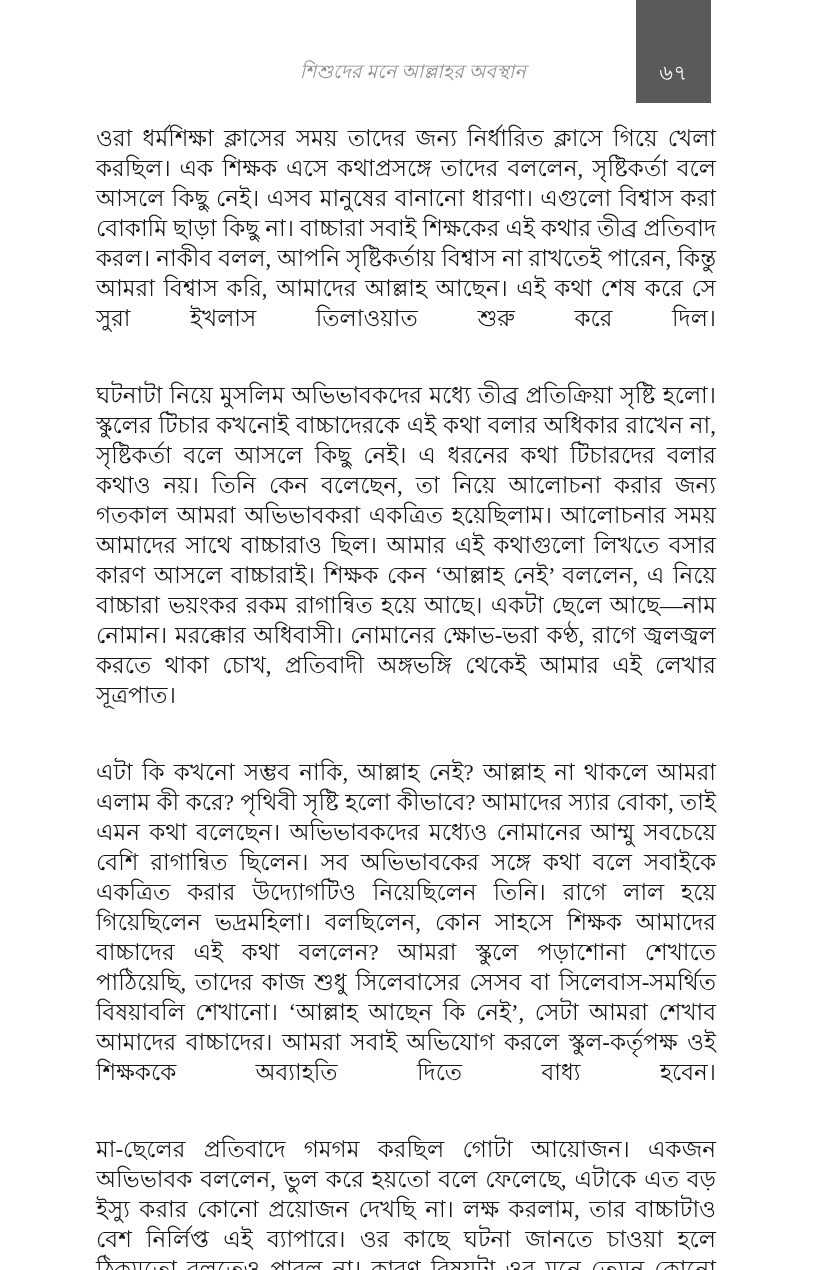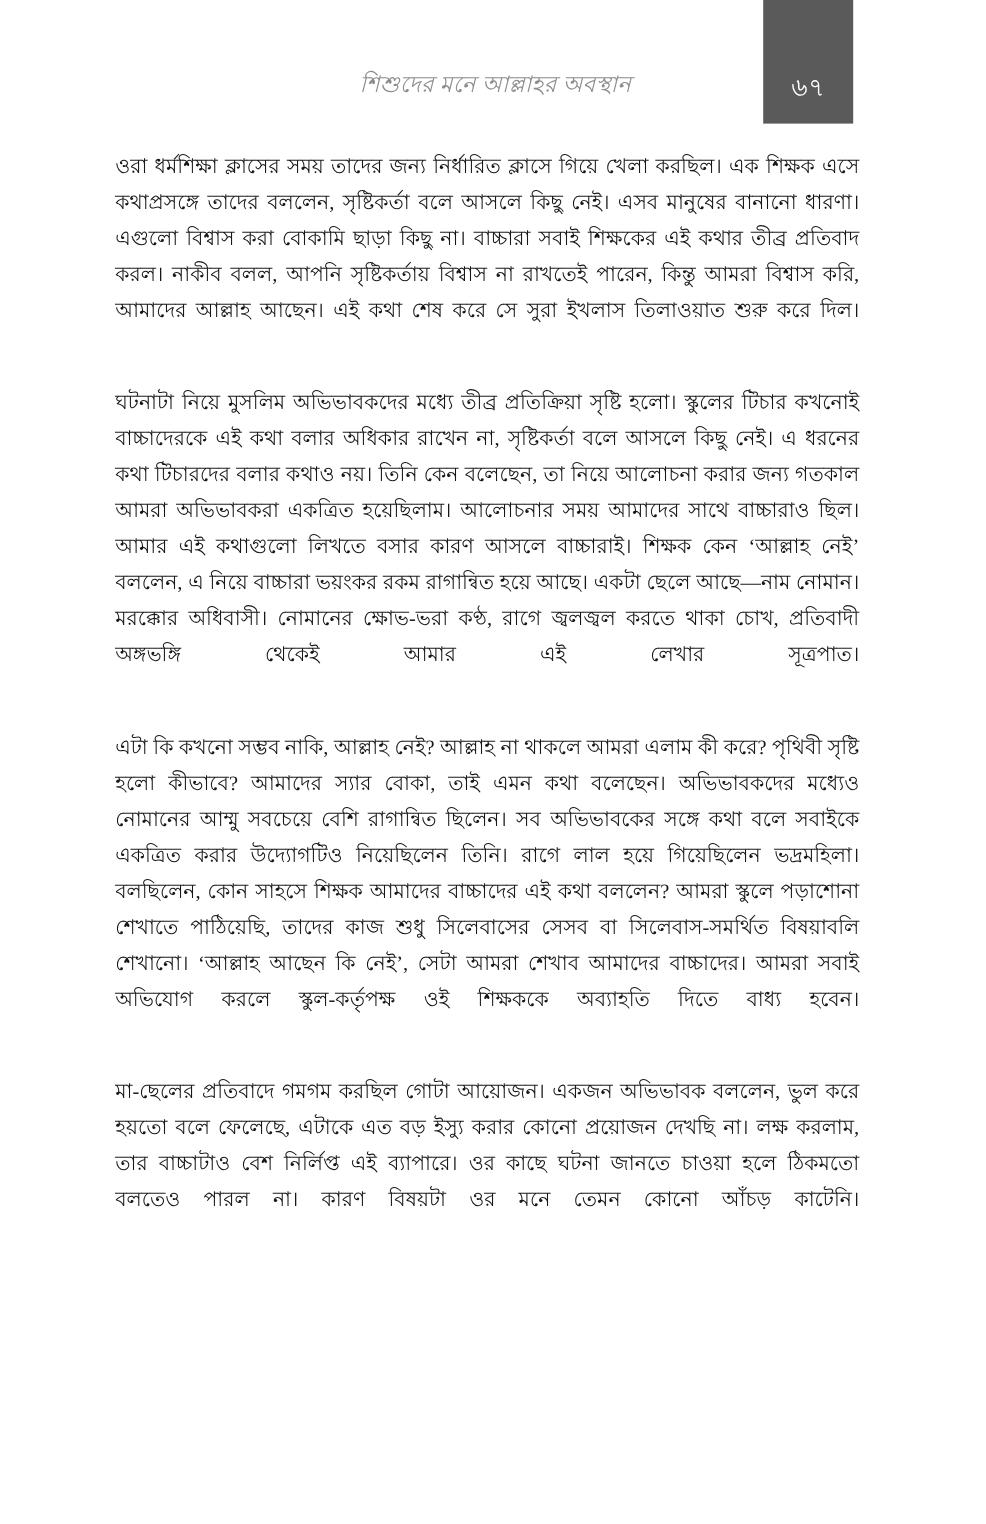--- a/index.html
+++ b/index.html
@@ -69,21 +69,21 @@
   
   .body-column {
     position: absolute;
     left: 96px;
     top: 124px;
     width: 620px;
   }
 
   .paragraph {
     margin: 0 0 17px 0;
-    font-size: 17px;
+    font-size: 23px;
     line-height: 30px;
     color: #161616;
     text-align: justify;
     text-justify: inter-word;
     word-spacing: 0.2px;
     hyphens: none;
   }
 
   .paragraph:last-child {
     margin-bottom: 0;

